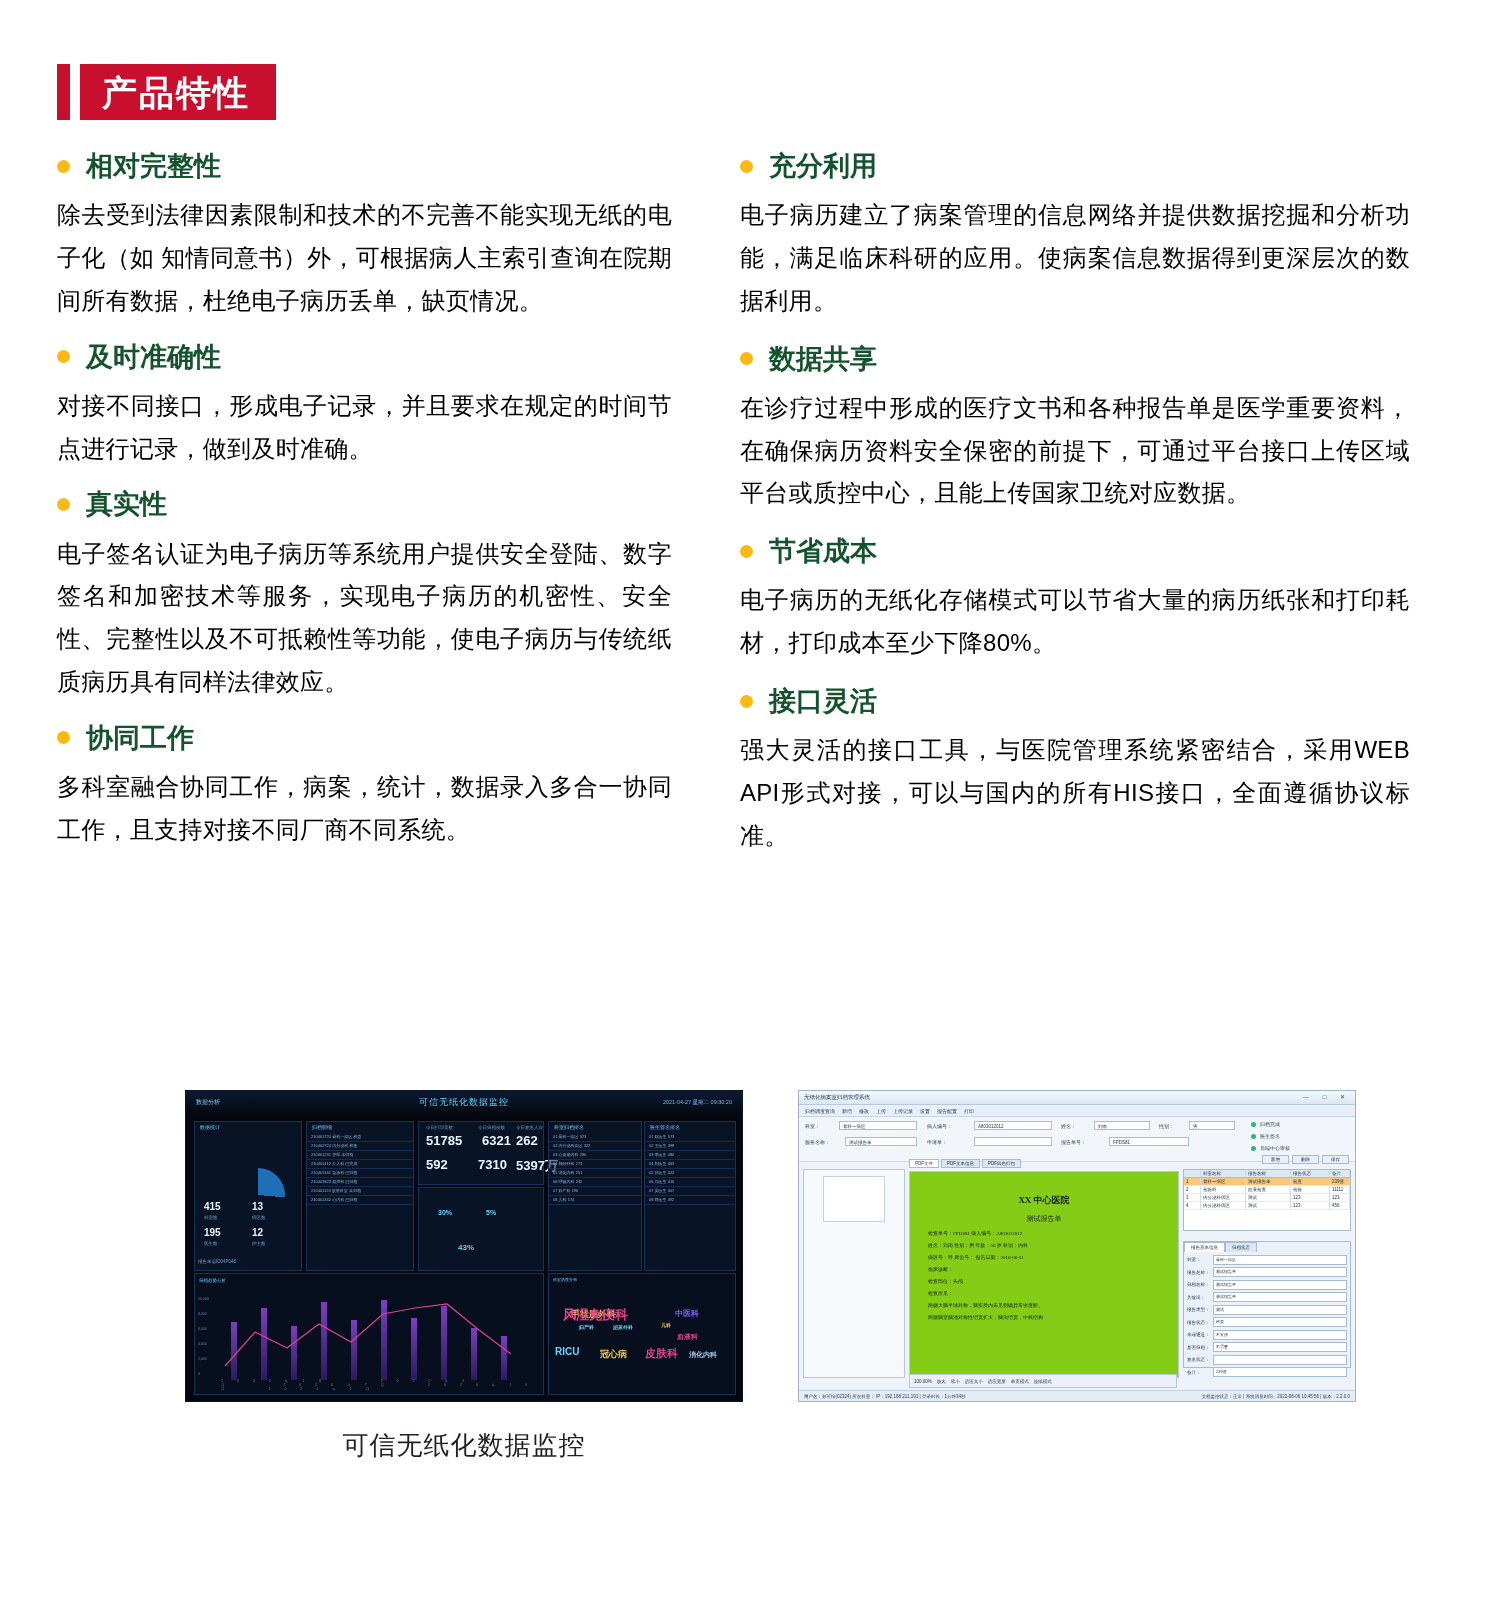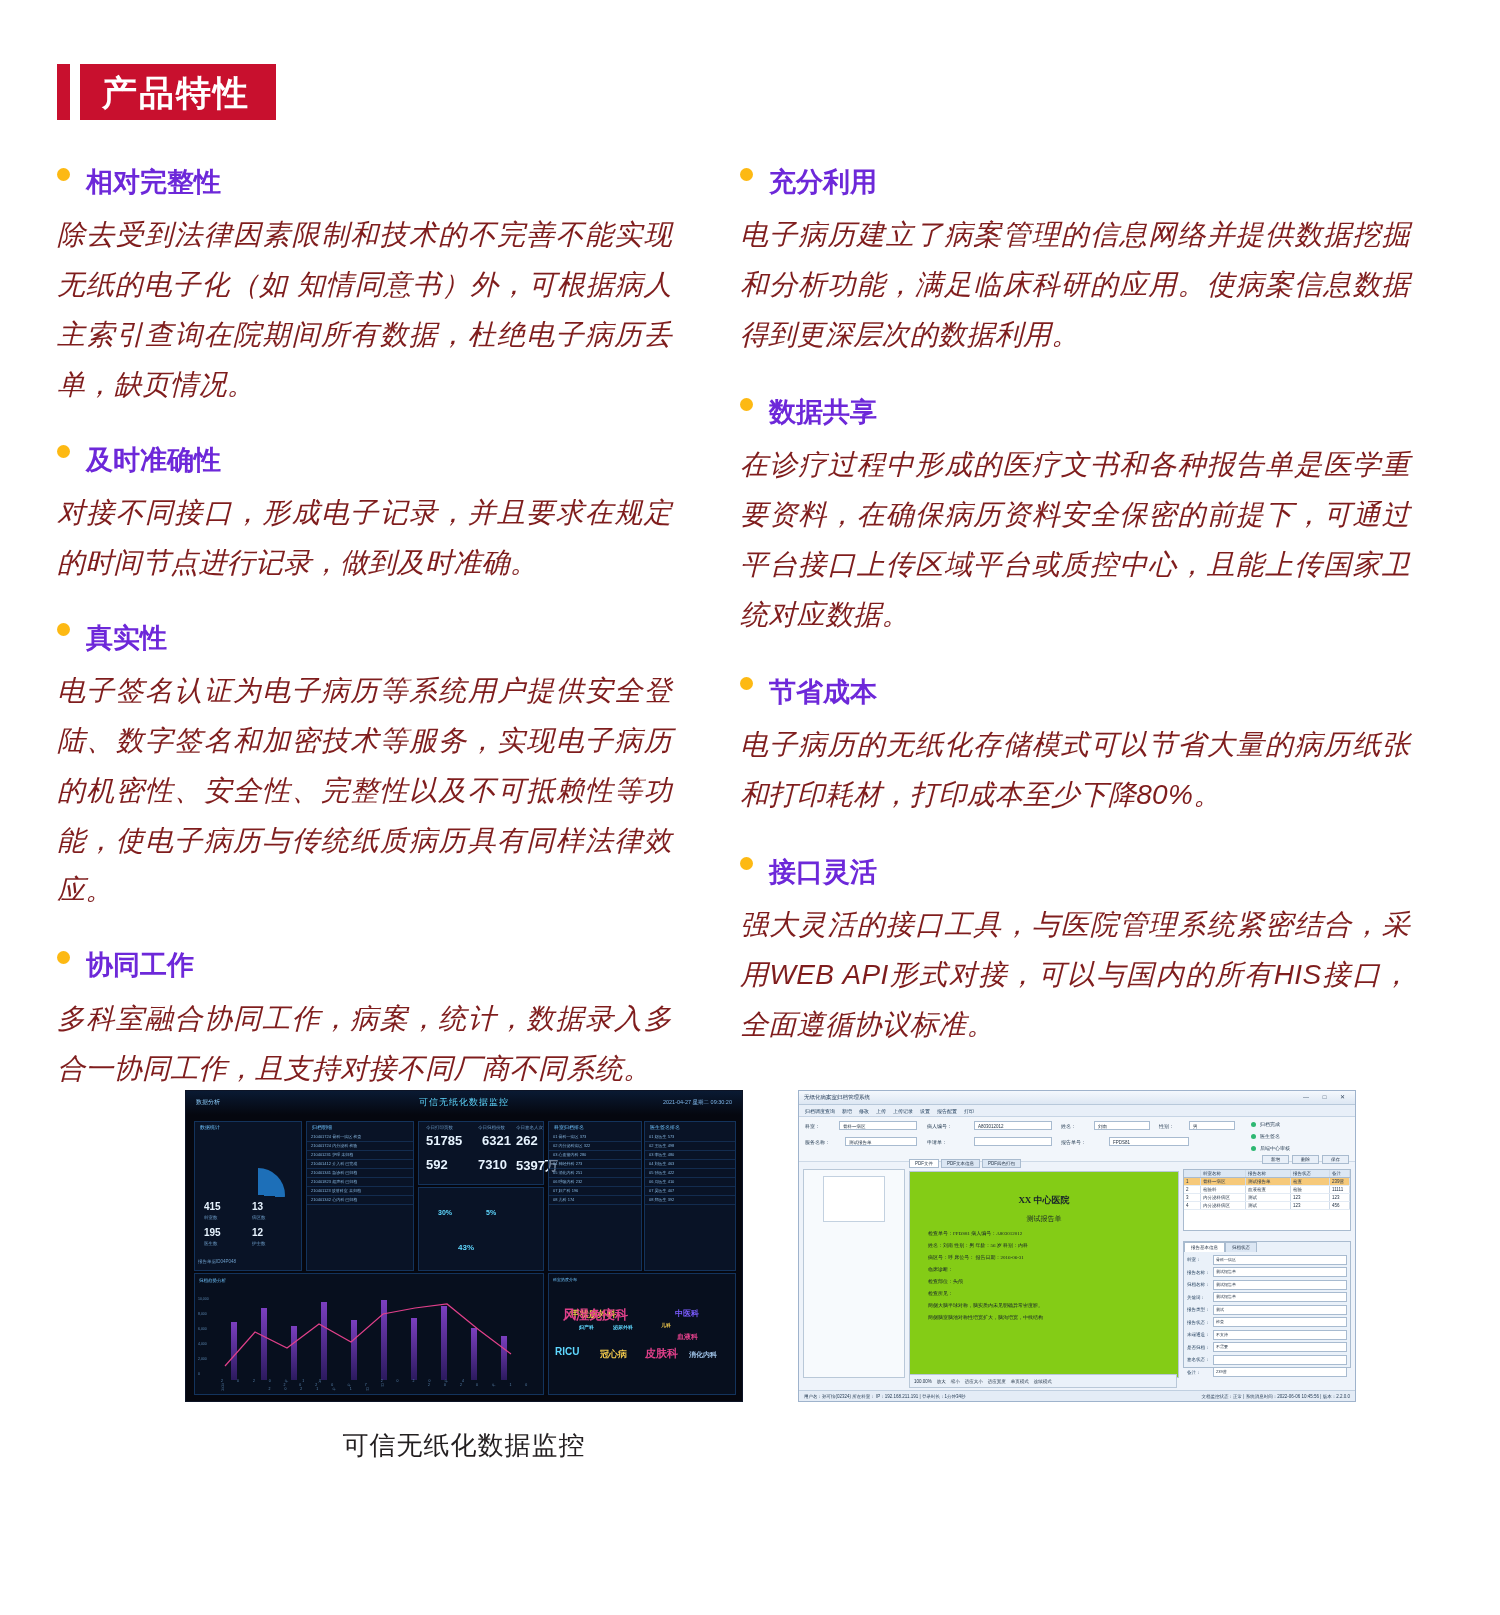--- a/index.html
+++ b/index.html
@@ -74,31 +74,29 @@
     width: 13px;
     height: 13px;
     border-radius: 50%;
     background: #fdb913;
     margin-right: 16px;
     flex: none;
   }
   .feature-title {
     font-size: 27px;
     font-weight: bold;
-    color: #6d28d9;
+    color: #14532d;
     line-height: 1.2;
-    margin-top: 16px;
   }
   .feature-body {
-    font-size: 28px;
+    font-size: 24px;
     line-height: 1.78;
-    color: #7f1d1d;
+    color: #000000;
     letter-spacing: 0.3px;
     text-align: justify;
-    font-style: italic;
   }
   .col-right .feature { margin-bottom: 20px; }
 
   
   .shots {
     position: absolute;
     top: 1090px;
     left: 0;
     width: 1500px;
   }

